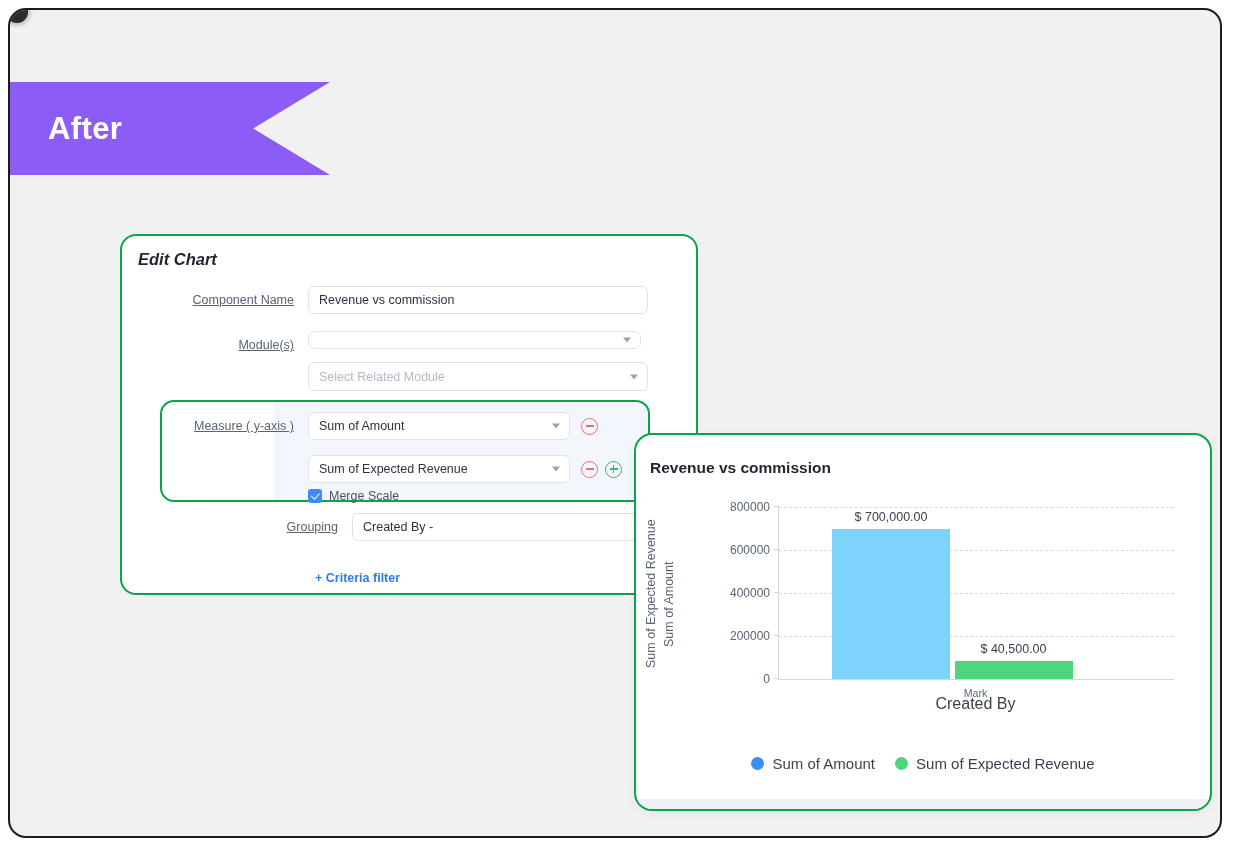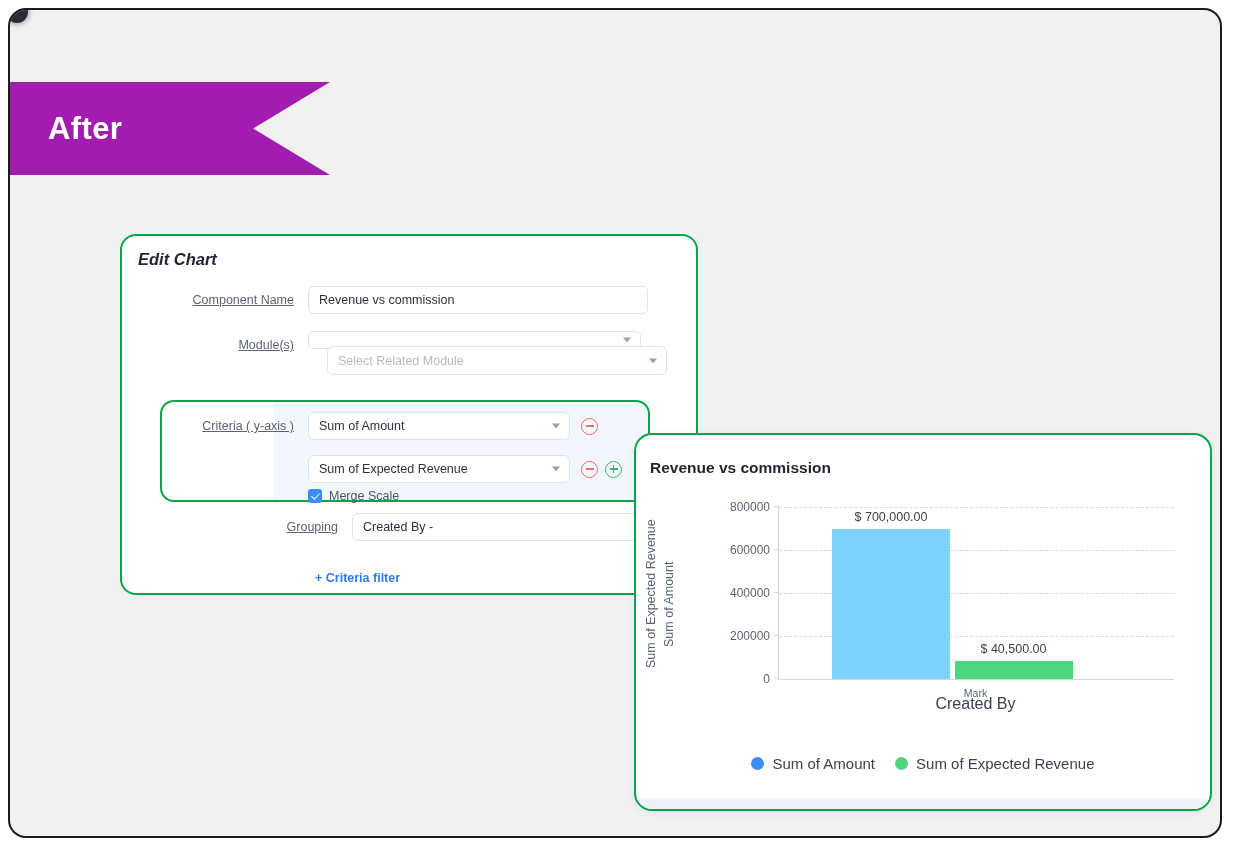--- a/index.html
+++ b/index.html
@@ -39,21 +39,21 @@
     z-index: 40;
   }
 
   
   #ribbon {
     position: absolute;
     left: 0px;
     top: 72px;
     width: 320px;
     height: 93px;
-    background: #a21caf;
+    background: #8b5cf6;
     clip-path: polygon(0 0, 100% 0, 76% 50%, 100% 100%, 0 100%);
     display: flex;
     align-items: center;
   }
   #ribbon-label {
     color: #ffffff;
     font-size: 31px;
     font-weight: bold;
     letter-spacing: .4px;
     margin-left: 38px;
@@ -392,32 +392,32 @@
     <div class="form-row" style="top:95px;">
       <div class="form-label">Module(s)</div>
       <div class="field-col">
         <div class="selectbox" style="width:333px;height:18px;">
           <span></span>
           <span class="caret"></span>
         </div>
       </div>
     </div>
 
-    <div class="form-row" style="top:110px;padding-left:19px;">
+    <div class="form-row" style="top:126px;">
       <div class="form-label"></div>
       <div class="field-col">
         <div class="selectbox ph" style="width:340px;height:29px;">
           <span>Select Related Module</span>
           <span class="caret"></span>
         </div>
       </div>
     </div>
 
     <div class="form-row" style="top:176px;z-index:8;">
-      <div class="form-label">Criteria ( y-axis )</div>
+      <div class="form-label">Measure ( y-axis )</div>
       <div class="field-col" style="display:flex;align-items:center;gap:11px;">
         <div class="selectbox" style="width:262px;height:28px;">
           <span>Sum of Amount</span>
           <span class="caret"></span>
         </div>
         <span class="icon-btn icon-minus"></span>
       </div>
     </div>
 
     <div class="form-row" style="top:219px;z-index:8;">

